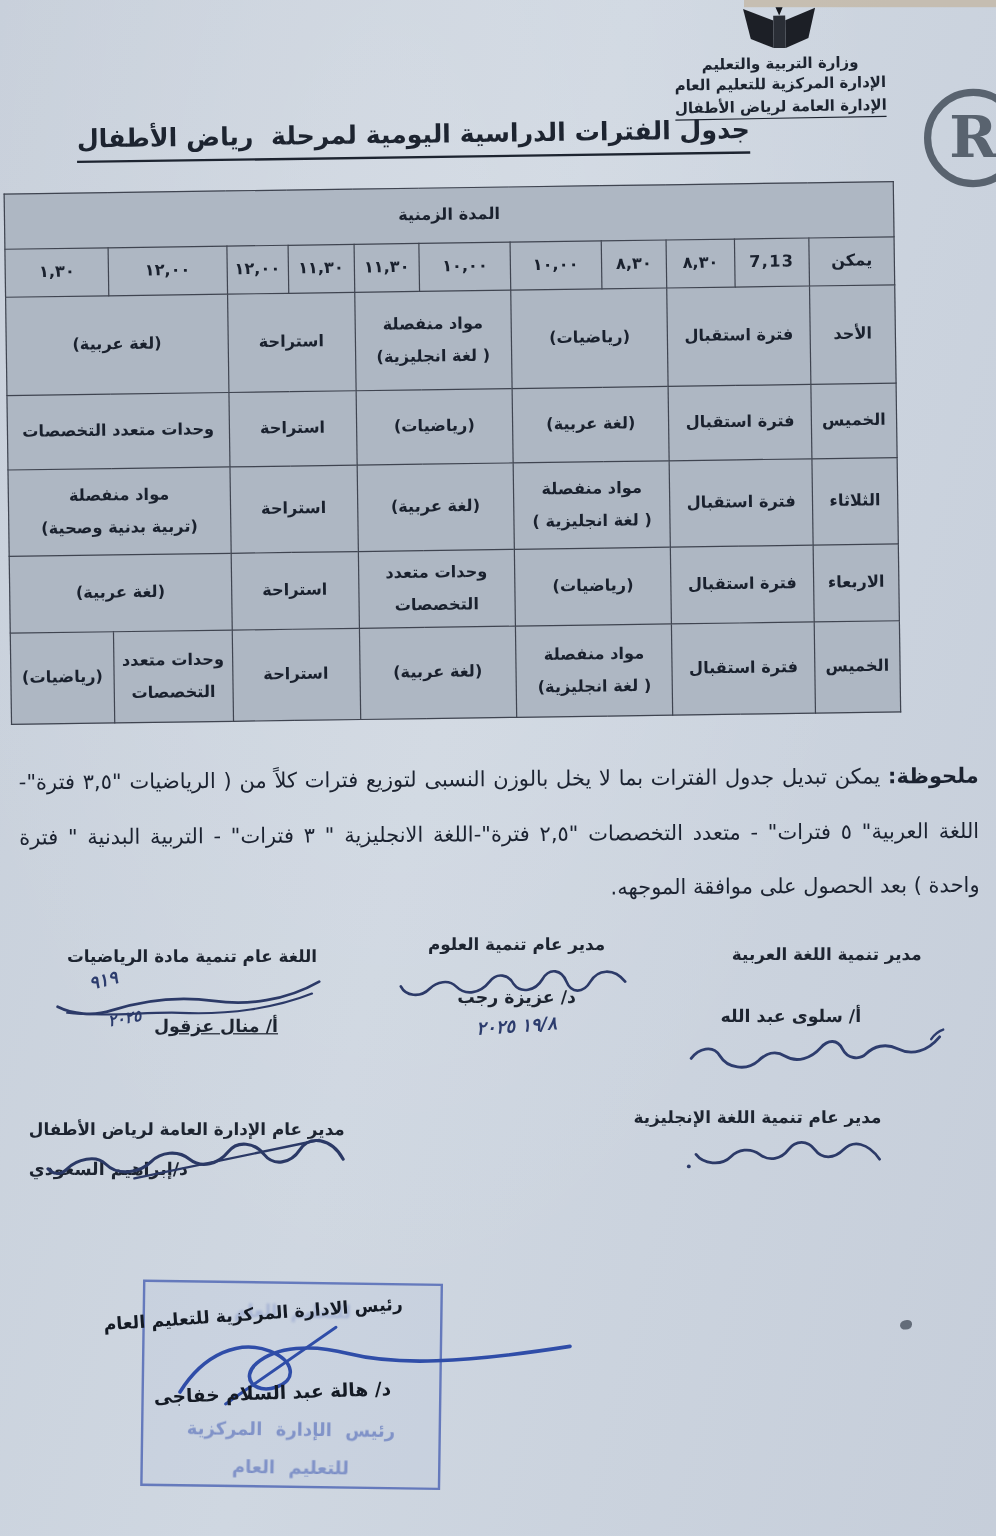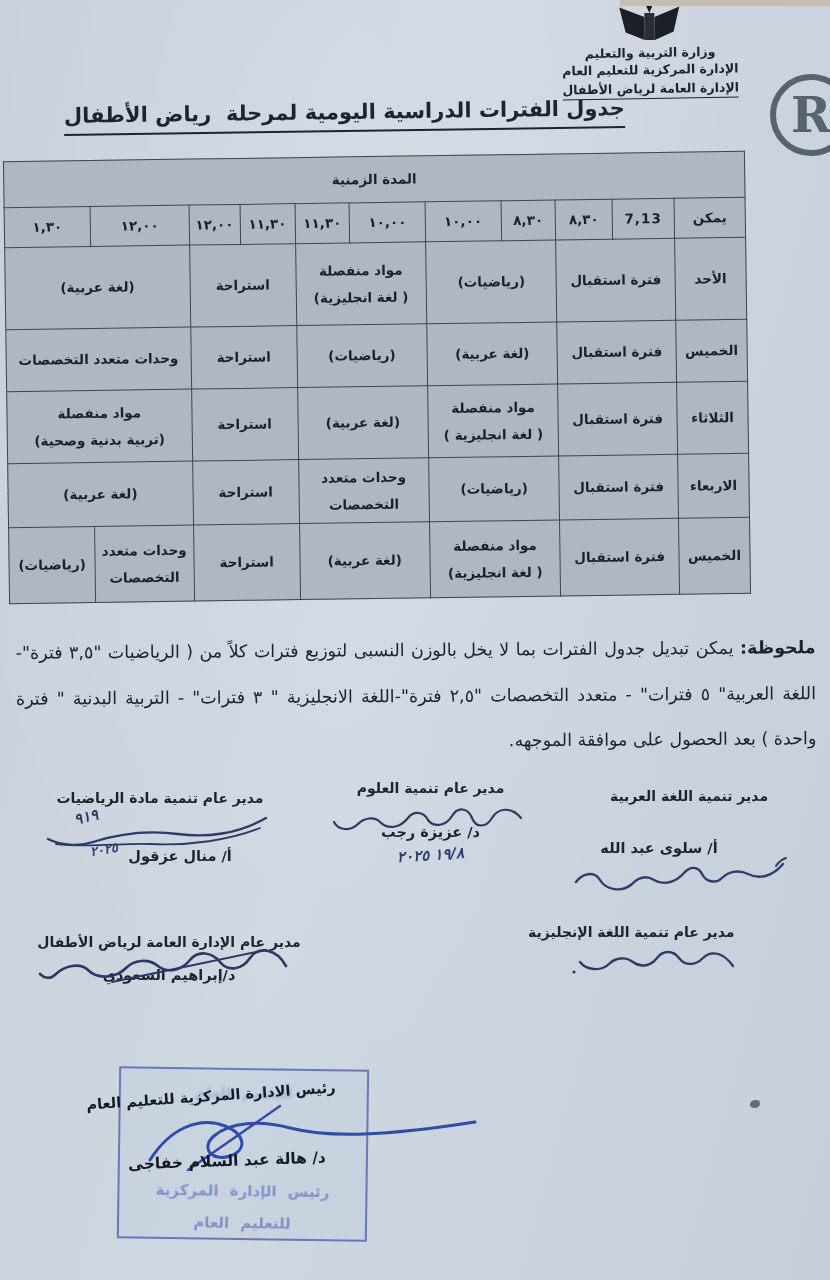--- a/index.html
+++ b/index.html
@@ -77,26 +77,26 @@
   .sig .sig-name{font-weight:bold;font-size:14.5px;white-space:nowrap;}
   .sig svg{position:absolute;}
   .hand{font-style:italic;color:#2c3c6d;font-weight:bold;letter-spacing:2px;}
 
   .sig-arabic{top:788px;left:558px;width:262px;text-align:center;}
   .sig-arabic .sig-name{margin-top:36px;margin-right:60px;}
   .sig-science{top:780px;left:318px;width:225px;text-align:center;}
   .sig-science .sig-name{margin-top:28px;}
   .sig-science .hand-date{display:block;margin-top:6px;font-size:15px;transform:rotate(-4deg);}
   .sig-math{top:790px;left:30px;width:260px;text-align:center;}
-  .sig-math .sig-name{margin-top:42px;margin-left:40px;}
+  .sig-math .sig-name{margin-top:42px;margin-left:40px;text-decoration:underline;}
   .sig-math .d1{position:absolute;top:18px;left:44px;font-size:15px;transform:rotate(-14deg);}
   .sig-math .d2{position:absolute;top:52px;left:60px;font-size:13px;transform:rotate(-10deg);}
   .sig-english{top:924px;left:528px;width:272px;text-align:left;}
   .sig-english .sig-name{margin-top:34px;}
-  .sig-kg{top:934px;left:24px;width:290px;text-align:center;}
+  .sig-kg{top:934px;left:24px;width:290px;text-align:left;}
   .sig-kg .sig-name{margin-top:17px;}
 
   
   .stamp-box{
     position:absolute;top:1068px;left:118px;width:250px;height:172px;
     border:2.5px solid rgba(62,88,175,.72);transform:rotate(.8deg);
     background:rgba(90,115,200,.04);
   }
   .stamp-faint{
     position:absolute;width:100%;text-align:center;
@@ -237,21 +237,21 @@
 <div class="sig sig-science">
   <div class="sig-title">مدير عام تنمية العلوم</div>
   <div class="sig-name">د/ عزيزة رجب</div>
   <span class="hand hand-date">١٩/٨  ٢٠٢٥</span>
   <svg width="205" height="42" viewBox="0 0 205 42" style="top:18px;left:8px;">
     <path d="M195 20 C185 8 172 10 166 20 C160 30 150 30 146 20 C142 10 132 8 126 18 C120 28 108 30 102 22 C98 14 88 12 82 20 C74 30 62 32 54 24 C48 18 38 20 32 26 C24 34 12 32 8 24" fill="none" stroke="#2c3a68" stroke-width="2.2" stroke-linecap="round"></path>
   </svg>
 </div>
 
 <div class="sig sig-math">
-  <div class="sig-title">مدير عام تنمية مادة الرياضيات</div>
+  <div class="sig-title">اللغة عام تنمية مادة الرياضيات</div>
   <div class="sig-name">أ/ منال عزقول</div>
   <span class="hand d1">٩١٩</span>
   <span class="hand d2">٢٠٢٥</span>
   <svg width="235" height="50" viewBox="0 0 235 50" style="top:16px;left:8px;">
     <path d="M228 12 C200 28 168 32 140 28 C110 24 80 28 55 36 C40 41 22 39 10 33" fill="none" stroke="#2c3a68" stroke-width="2.3" stroke-linecap="round"></path>
     <path d="M222 22 C192 34 152 40 112 38 C84 37 48 42 18 38" fill="none" stroke="#2c3a68" stroke-width="1.8" stroke-linecap="round"></path>
   </svg>
 </div>
 
 <div class="sig sig-english">

